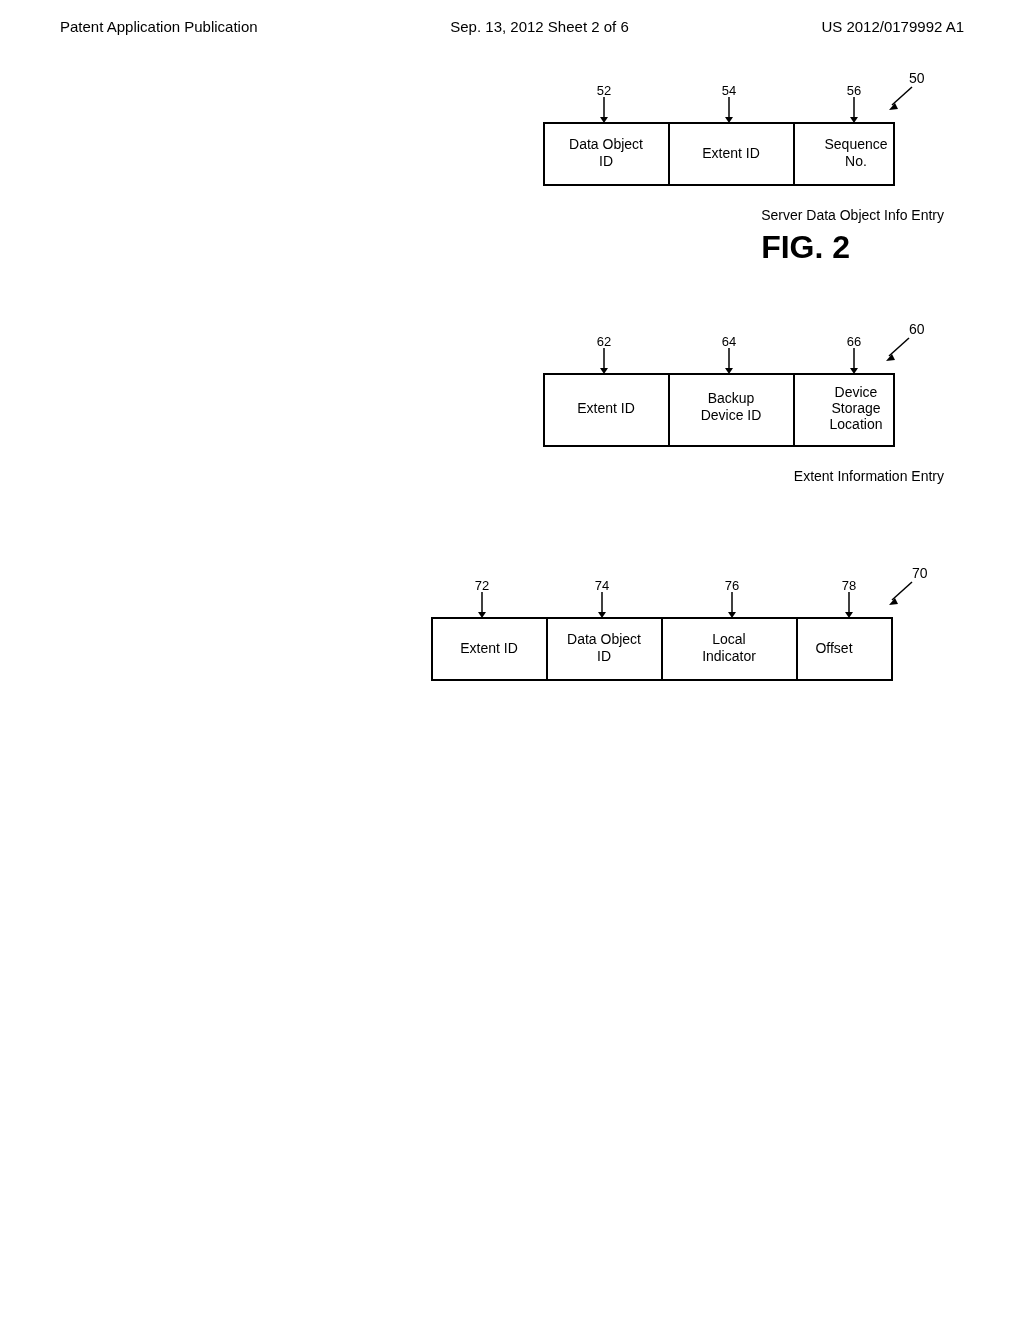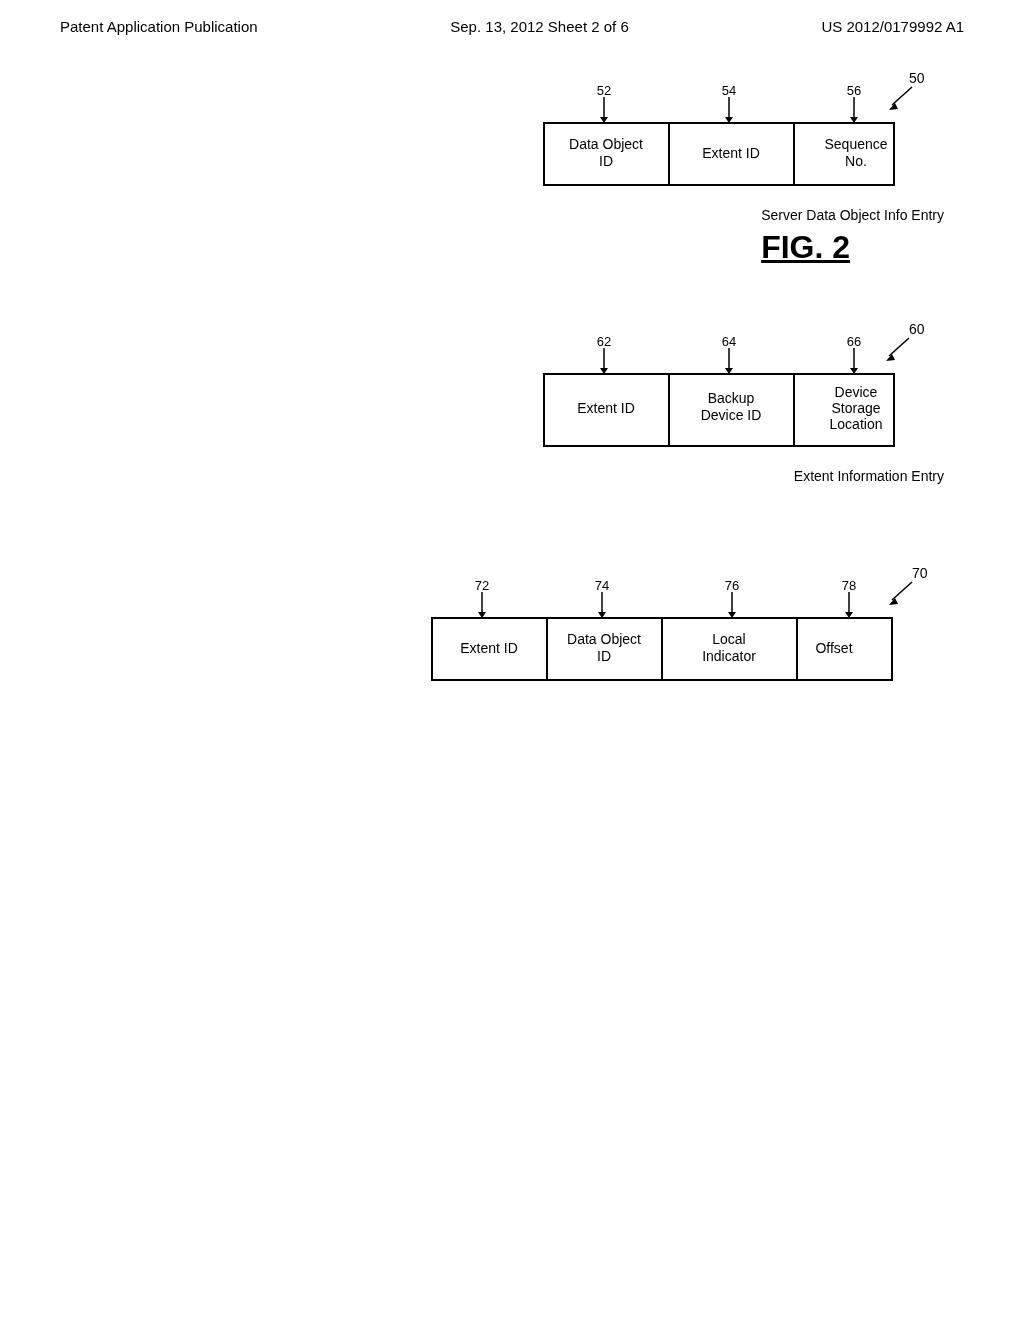--- a/index.html
+++ b/index.html
@@ -38,21 +38,20 @@
     .fig-caption-line {
       font-size: 14px;
       font-weight: normal;
       margin-bottom: 6px;
     }
 
     .fig-title {
       font-size: 32px;
       font-weight: bold;
       margin-left: 80px;
-      text-decoration: underline;
     }
   </style>
 </head>
 <body>
 
 <div class="header">
   <span>Patent Application Publication</span>
   <span>Sep. 13, 2012   Sheet 2 of 6</span>
   <span>US 2012/0179992 A1</span>
 </div>

